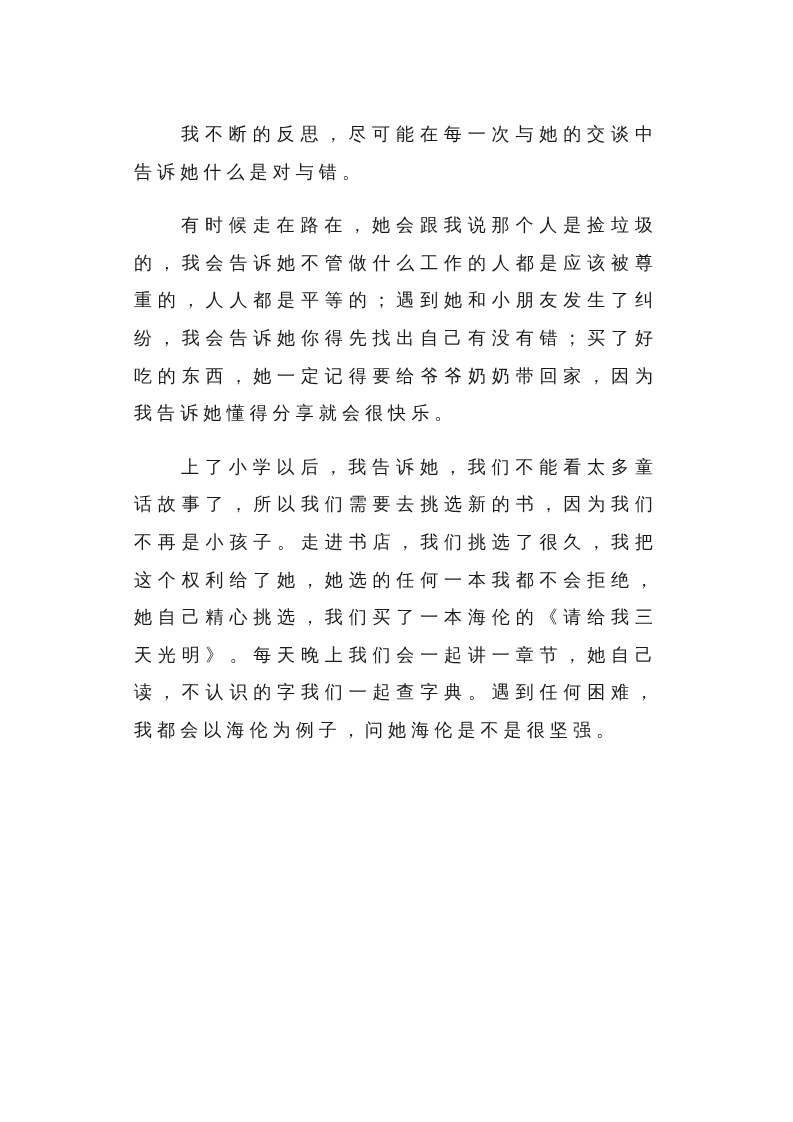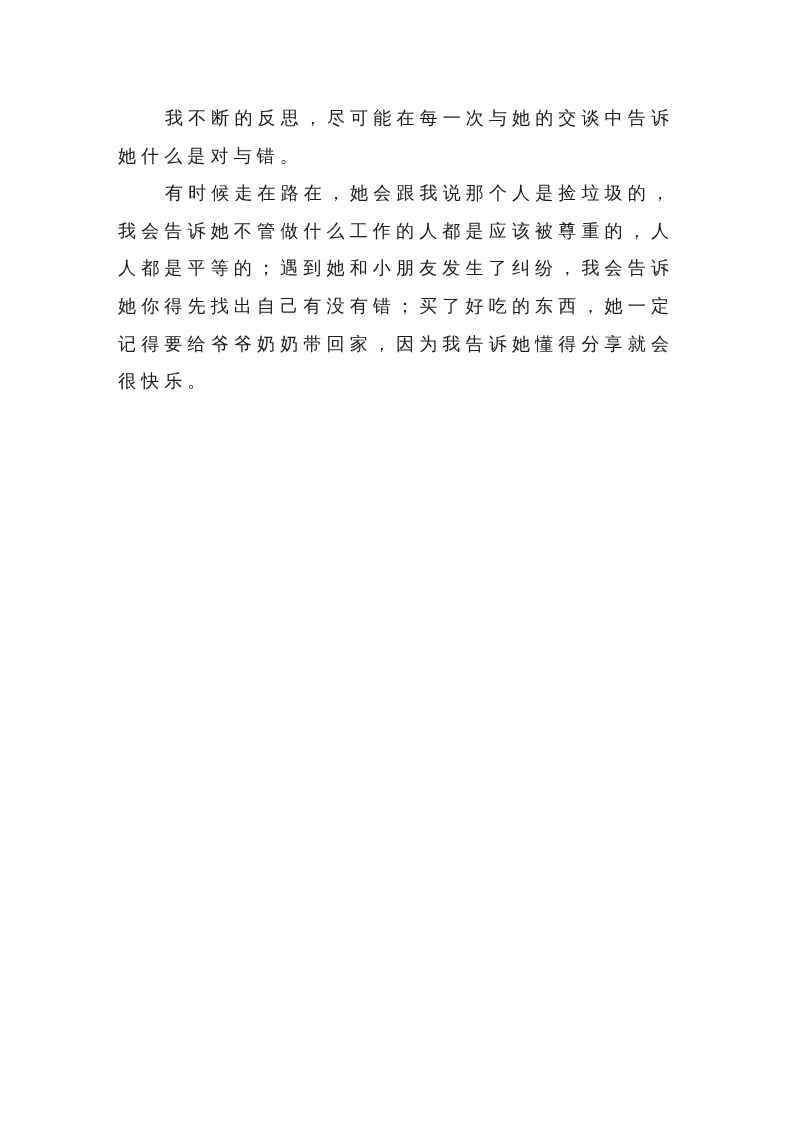--- a/index.html
+++ b/index.html
@@ -15,30 +15,31 @@
       font-family: "DejaVu Serif", "Liberation Serif", serif;
       color: #1a1a1a;
     }
     .page {
       position: absolute;
       left: 118px;
       top: 99px;
       width: 556px;
     }
     .para {
-      margin: 0;
+      margin: 16px;
       padding: 0;
       font-size: 18px;
       line-height: 37.6px;
       letter-spacing: 5.1px;
       text-indent: 47px;
       text-align: justify;
       text-align-last: left;
       word-break: break-all;
     }
   </style>
 </head>
 <body>
 
 <div class="page">
   <p class="para">我不断的反思，尽可能在每一次与她的交谈中告诉她什么是对与错。</p>
   <p class="para">有时候走在路在，她会跟我说那个人是捡垃圾的，我会告诉她不管做什么工作的人都是应该被尊重的，人人都是平等的；遇到她和小朋友发生了纠纷，我会告诉她你得先找出自己有没有错；买了好吃的东西，她一定记得要给爷爷奶奶带回家，因为我告诉她懂得分享就会很快乐。</p>
+  <p class="para">上了小学以后，我告诉她，我们不能看太多童话故事了，所以我们需要去挑选新的书，因为我们不再是小孩子。走进书店，我们挑选了很久，我把这个权利给了她，她选的任何一本我都不会拒绝，她自己精心挑选，我们买了一本海伦的《请给我三天光明》。每天晚上我们会一起讲一章节，她自己读，不认识的字我们一起查字典。遇到任何困难，我都会以海伦为例子，问她海伦是不是很坚强。</p>
 </div>
 
 </body></html>

